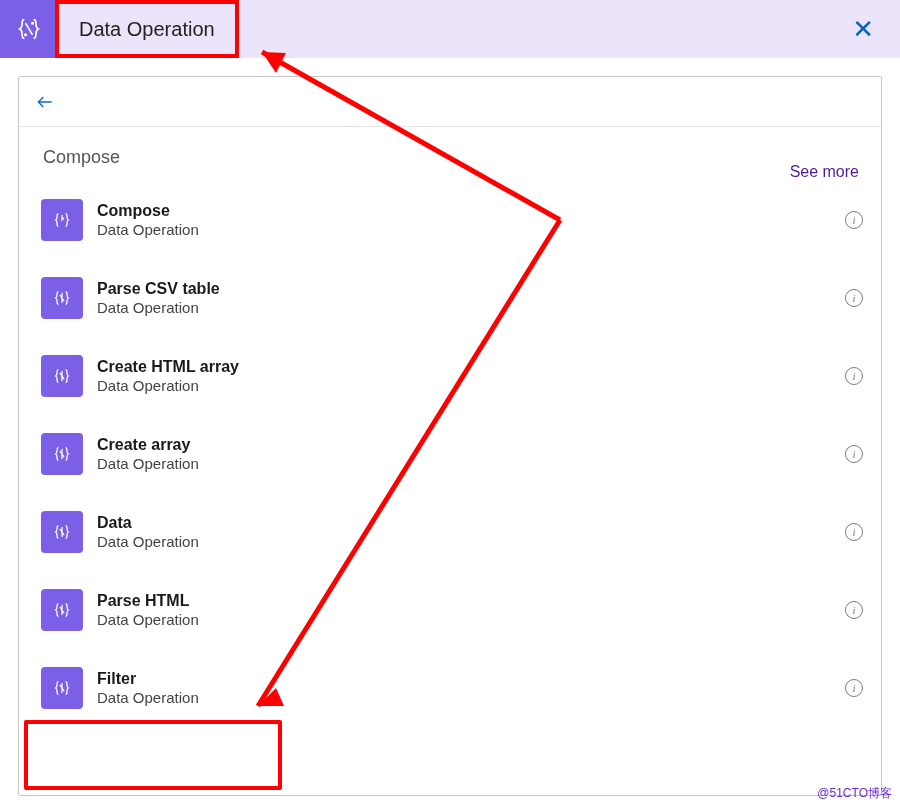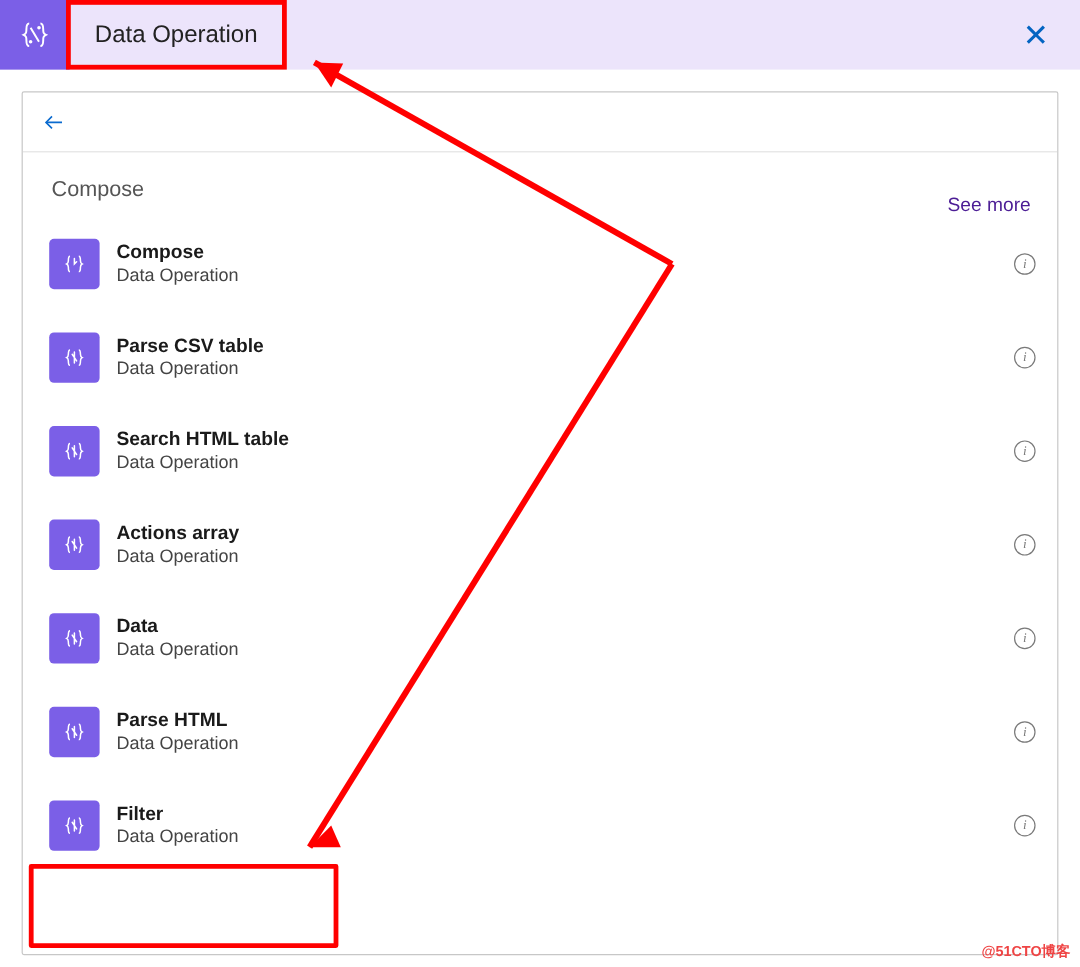--- a/index.html
+++ b/index.html
@@ -175,23 +175,22 @@
       width: 900px;
       height: 806px;
       pointer-events: none;
       z-index: 4;
     }
     .watermark {
       position: absolute;
       bottom: 4px;
       right: 8px;
       font-size: 12px;
-      color: #ef4444;
+      color: #6d28d9;
       font-family: Arial, sans-serif;
-      font-weight: bold;
     }
   </style>
 </head>
 <body>
 
 <div class="header-bar">
   <div class="header-icon-box">
     <svg class="braces-svg" viewBox="0 0 24 24" fill="none" stroke="#fff" stroke-width="1.4">
       <path d="M8 4 C6 4 6 6 6 8 C6 10 6 11 4 12 C6 13 6 14 6 16 C6 18 6 20 8 20"></path>
       <path d="M16 4 C18 4 18 6 18 8 C18 10 18 11 20 12 C18 13 18 14 18 16 C18 18 18 20 16 20"></path>
@@ -253,36 +252,36 @@
 
     <div class="item-row">
       <div class="item-icon">
         <svg width="22" height="22" viewBox="0 0 24 24" fill="none" stroke="#fff" stroke-width="1.4">
           <path d="M8 5 C6.5 5 6.5 7 6.5 9 C6.5 11 6 11.5 5 12 C6 12.5 6.5 13 6.5 15 C6.5 17 6.5 19 8 19"></path>
           <path d="M16 5 C17.5 5 17.5 7 17.5 9 C17.5 11 18 11.5 19 12 C18 12.5 17.5 13 17.5 15 C17.5 17 17.5 19 16 19"></path>
           <path d="M10 9 L14 15 M12 7 L12 17" stroke-linecap="round"></path>
         </svg>
       </div>
       <div class="item-text">
-        <span class="item-title">Search HTML table</span>
-        <span class="item-sub">Data Operation</span>
-      </div>
-      <div class="info-circle">i</div>
-    </div>
-
-    <div class="item-row">
-      <div class="item-icon">
-        <svg width="22" height="22" viewBox="0 0 24 24" fill="none" stroke="#fff" stroke-width="1.4">
-          <path d="M8 5 C6.5 5 6.5 7 6.5 9 C6.5 11 6 11.5 5 12 C6 12.5 6.5 13 6.5 15 C6.5 17 6.5 19 8 19"></path>
-          <path d="M16 5 C17.5 5 17.5 7 17.5 9 C17.5 11 18 11.5 19 12 C18 12.5 17.5 13 17.5 15 C17.5 17 17.5 19 16 19"></path>
-          <path d="M10 9 L14 15 M12 7 L12 17" stroke-linecap="round"></path>
-        </svg>
-      </div>
-      <div class="item-text">
-        <span class="item-title">Actions array</span>
+        <span class="item-title">Create HTML array</span>
+        <span class="item-sub">Data Operation</span>
+      </div>
+      <div class="info-circle">i</div>
+    </div>
+
+    <div class="item-row">
+      <div class="item-icon">
+        <svg width="22" height="22" viewBox="0 0 24 24" fill="none" stroke="#fff" stroke-width="1.4">
+          <path d="M8 5 C6.5 5 6.5 7 6.5 9 C6.5 11 6 11.5 5 12 C6 12.5 6.5 13 6.5 15 C6.5 17 6.5 19 8 19"></path>
+          <path d="M16 5 C17.5 5 17.5 7 17.5 9 C17.5 11 18 11.5 19 12 C18 12.5 17.5 13 17.5 15 C17.5 17 17.5 19 16 19"></path>
+          <path d="M10 9 L14 15 M12 7 L12 17" stroke-linecap="round"></path>
+        </svg>
+      </div>
+      <div class="item-text">
+        <span class="item-title">Create array</span>
         <span class="item-sub">Data Operation</span>
       </div>
       <div class="info-circle">i</div>
     </div>
 
     <div class="item-row">
       <div class="item-icon">
         <svg width="22" height="22" viewBox="0 0 24 24" fill="none" stroke="#fff" stroke-width="1.4">
           <path d="M8 5 C6.5 5 6.5 7 6.5 9 C6.5 11 6 11.5 5 12 C6 12.5 6.5 13 6.5 15 C6.5 17 6.5 19 8 19"></path>
           <path d="M16 5 C17.5 5 17.5 7 17.5 9 C17.5 11 18 11.5 19 12 C18 12.5 17.5 13 17.5 15 C17.5 17 17.5 19 16 19"></path>

